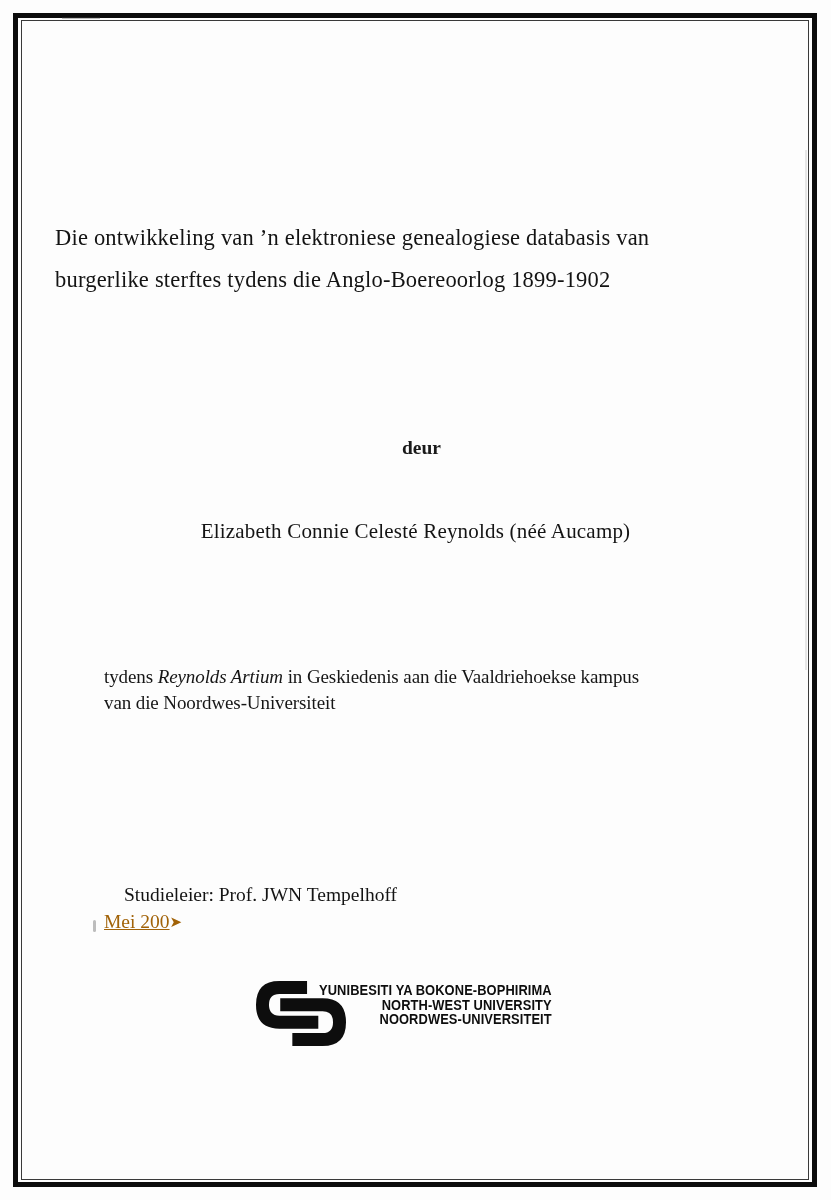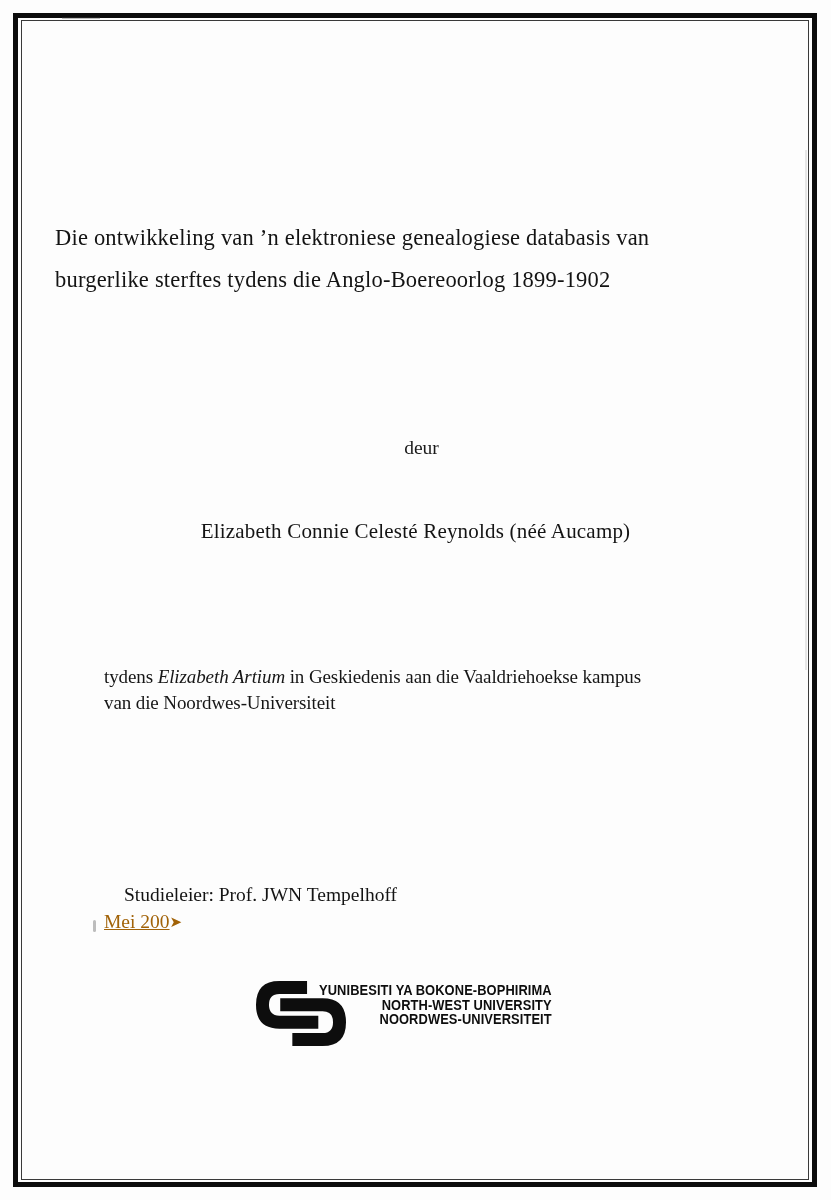--- a/index.html
+++ b/index.html
@@ -25,21 +25,21 @@
 
   .title-block {
     position: absolute; top: 217px; left: 55px; right: 55px;
     text-align: left;
     font-size: 22.5px; line-height: 42px;
     letter-spacing: 0.2px;
     color: #131313;
   }
   .byline {
     position: absolute; top: 437px; left: 12px; right: 0;
-    text-align: center; font-size: 19.5px; color: #1a1a1a;
+    text-align: center; font-size: 19.5px; color: #1a1a1a; font-weight: bold;
   }
   .author {
     position: absolute; top: 519px; left: 0; right: 0;
     text-align: center; font-size: 21px; letter-spacing: 0.2px; color: #141414;
   }
   .statement {
     position: absolute; top: 664px; left: 104px; width: 634px;
     font-size: 19px; line-height: 25.5px; letter-spacing: -0.1px;
     color: #161616;
   }
@@ -88,21 +88,21 @@
   <div class="title-block">
     <div>Die ontwikkeling van ’n elektroniese genealogiese databasis van</div>
     <div>burgerlike sterftes tydens die Anglo-Boereoorlog 1899-1902</div>
   </div>
 
   <div class="byline">deur</div>
 
   <div class="author">Elizabeth Connie Celesté Reynolds (néé Aucamp)</div>
 
   <div class="statement">
-    <div><span>tydens </span><span class="italic">Elizabeth Artium</span><span> in Geskiedenis aan die Vaaldriehoekse kampus</span></div>
+    <div><span>tydens </span><span class="italic">Reynolds Artium</span><span> in Geskiedenis aan die Vaaldriehoekse kampus</span></div>
     <div>van die Noordwes-Universiteit</div>
   </div>
 
   <div class="supervisor">Studieleier: Prof. JWN Tempelhoff</div>
 
   <div class="dateline"><span>Mei 200</span><span class="seven-glyph">➤</span></div>
 
   <svg class="logo-mark" viewBox="0 0 104 75" xmlns="http://www.w3.org/2000/svg" aria-hidden="true">
     <path fill="#0d0d0d" d="M 59 0 L 27 0 Q 0 0 0 27.5 Q 0 55 27 55 L 72 55 L 72 40 L 27 40 Q 15 40 15 27.5 Q 15 15 27 15 L 59 15 Z"></path>
     <path fill="#0d0d0d" d="M 42 75 L 77 75 Q 104 75 104 47.5 Q 104 20 77 20 L 28 20 L 28 35 L 77 35 Q 89 35 89 47.5 Q 89 60 77 60 L 42 60 Z"></path>

